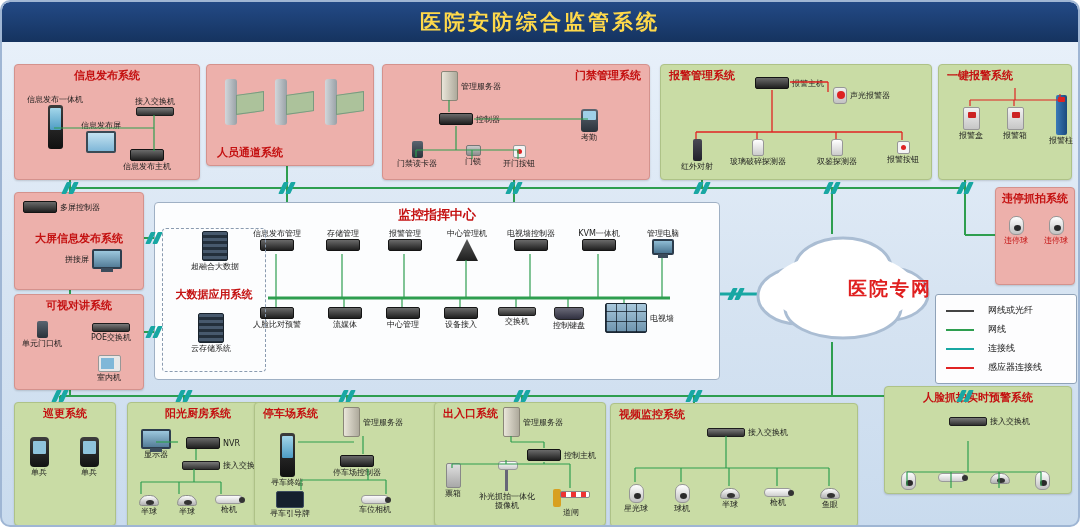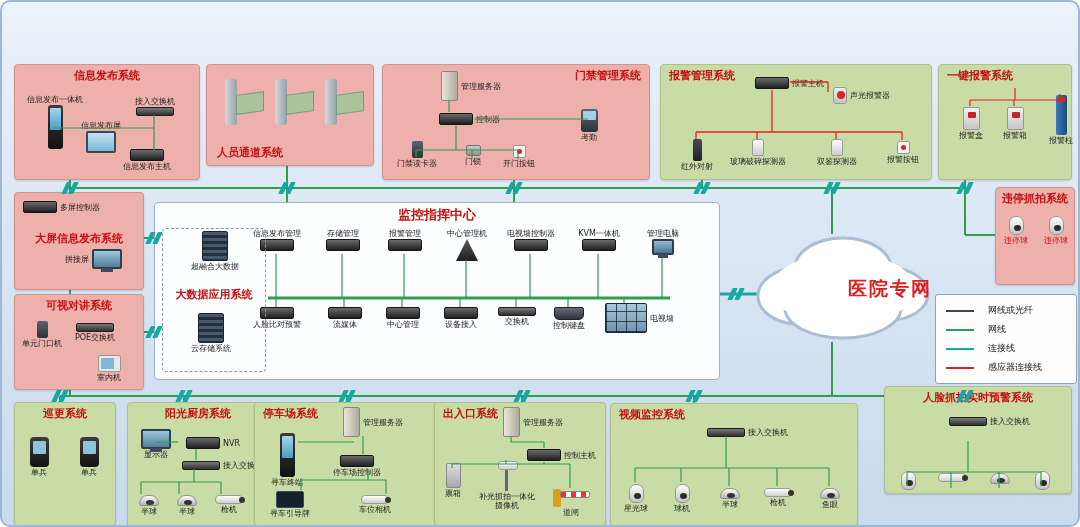--- a/index.html
+++ b/index.html
@@ -87,20 +87,23 @@
   .legend{position:absolute;left:933px;top:292px;width:142px;height:90px;background:#fdfdfe;border:1px solid #8fa2b8;border-radius:3px;
     z-index:2;display:flex;flex-direction:column;justify-content:space-around;padding:6px 10px;box-sizing:border-box;}
   .legend-row{display:flex;align-items:center;gap:14px;}
   .legend-swatch{width:28px;height:0;border-top:2px solid #444;}
   .legend-label{font-size:9px;color:#222;white-space:nowrap;}
 </style>
 </head>
 <body>
 
 <div class="stage" id="stage">
+  <div class="header">
+    <span>医院安防综合监管系统</span>
+  </div>
 
   <svg class="layer" id="lines-outer" width="1080" height="527">
       <line x1="68" y1="186" x2="963" y2="186" stroke="#2e9e4f" stroke-width="2"></line>
       <line x1="58" y1="394" x2="963" y2="394" stroke="#2e9e4f" stroke-width="2"></line>
       <line x1="68" y1="186" x2="68" y2="394" stroke="#2e9e4f" stroke-width="2"></line>
       <line x1="68" y1="170" x2="68" y2="187" stroke="#2e9e4f" stroke-width="2"></line>
       <line x1="285" y1="158" x2="285" y2="204" stroke="#2e9e4f" stroke-width="2"></line>
       <line x1="512" y1="172" x2="512" y2="204" stroke="#2e9e4f" stroke-width="2"></line>
       <line x1="700" y1="172" x2="700" y2="187" stroke="#2e9e4f" stroke-width="2"></line>
       <line x1="830" y1="186" x2="830" y2="232" stroke="#2e9e4f" stroke-width="2"></line>
@@ -230,21 +233,21 @@
           <span class="lbl">拼接屏</span>
           <div class="ic ic-monitor"></div>
         </div>
       </div>
       <div class="panel pink" style="left: 12px; top: 292px; width: 130px; height: 96px;">
         <div class="panel-title tp-tc">可视对讲系统</div>
         <div class="dev v" style="left: 2px; top: 26px; width: 50px;">
           <div class="ic ic-reader"></div>
           <span class="lbl">单元门口机</span>
         </div>
-        <div class="dev v" style="left: 52px; top: 28px; width: 56px;">
+        <div class="dev v" style="left: 68px; top: 28px; width: 56px;">
           <div class="ic ic-switch"></div>
           <span class="lbl">POE交换机</span>
         </div>
         <div class="dev v" style="left: 66px; top: 60px; width: 56px;">
           <div class="ic ic-phone"></div>
           <span class="lbl">室内机</span>
         </div>
       </div>
       <div class="panel white" style="left: 152px; top: 200px; width: 566px; height: 178px; padding-left: 16px;">
         <div class="panel-title tp-tc" style="font-size: 13px;">监控指挥中心</div>

